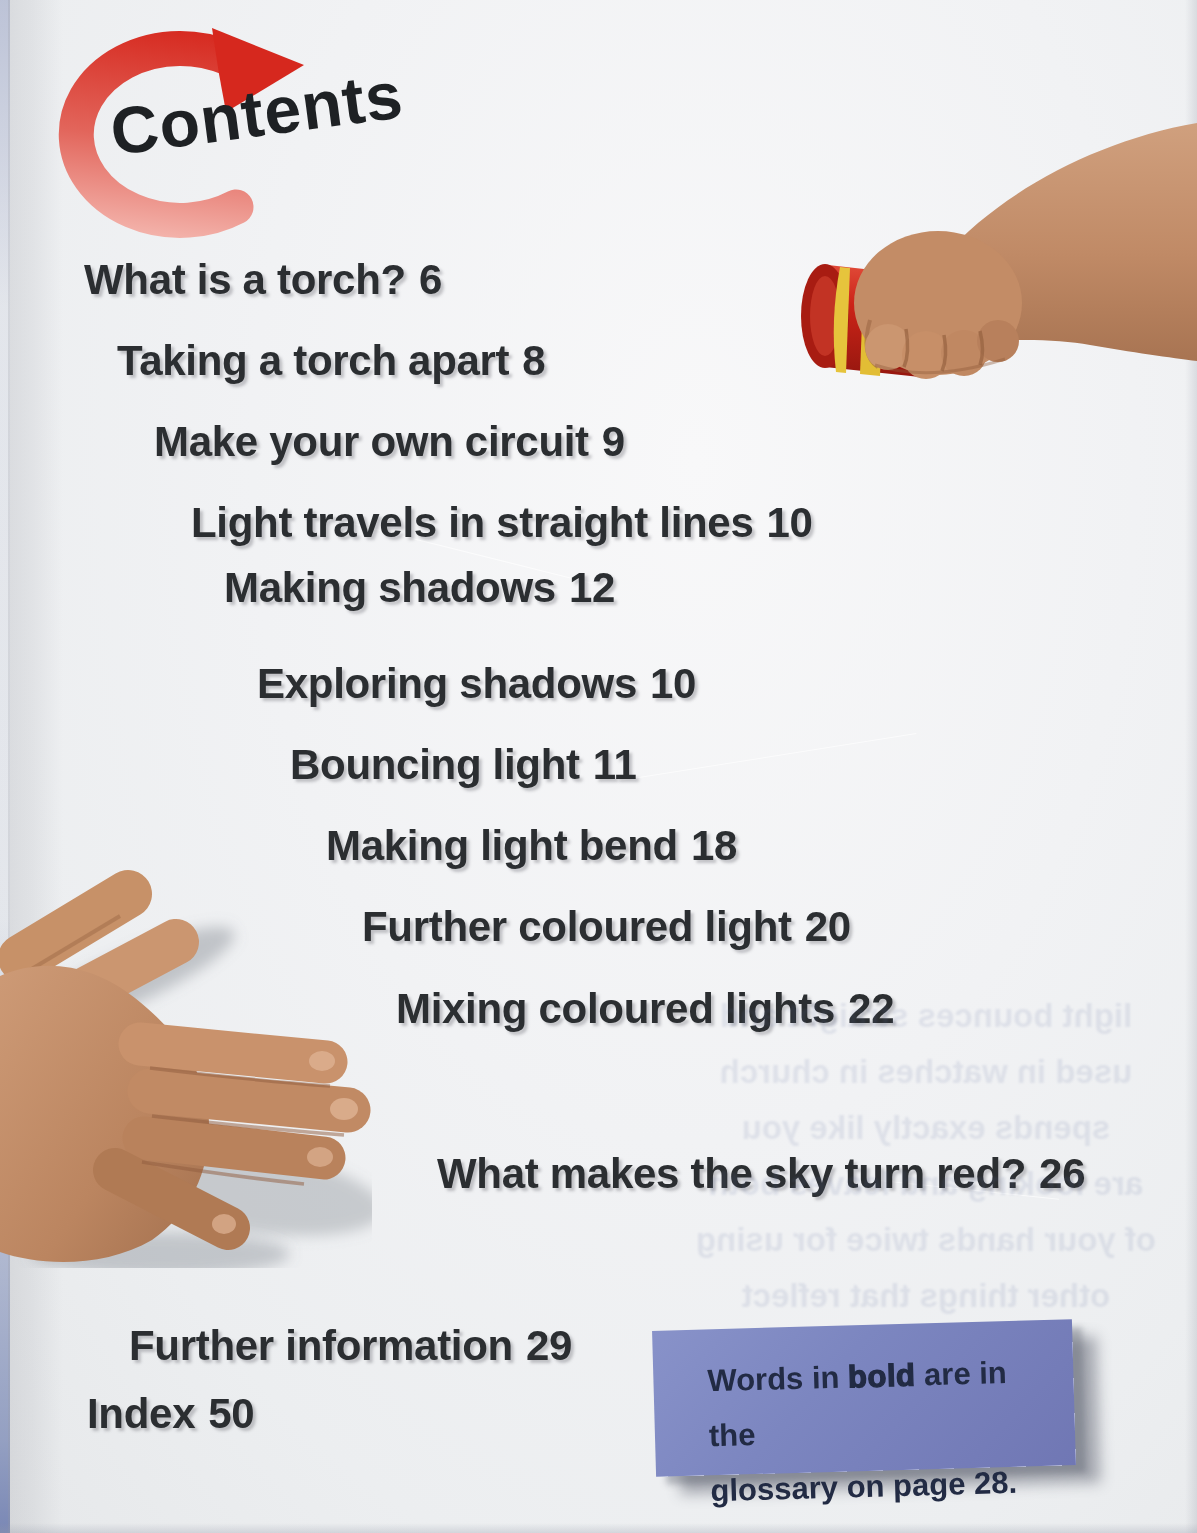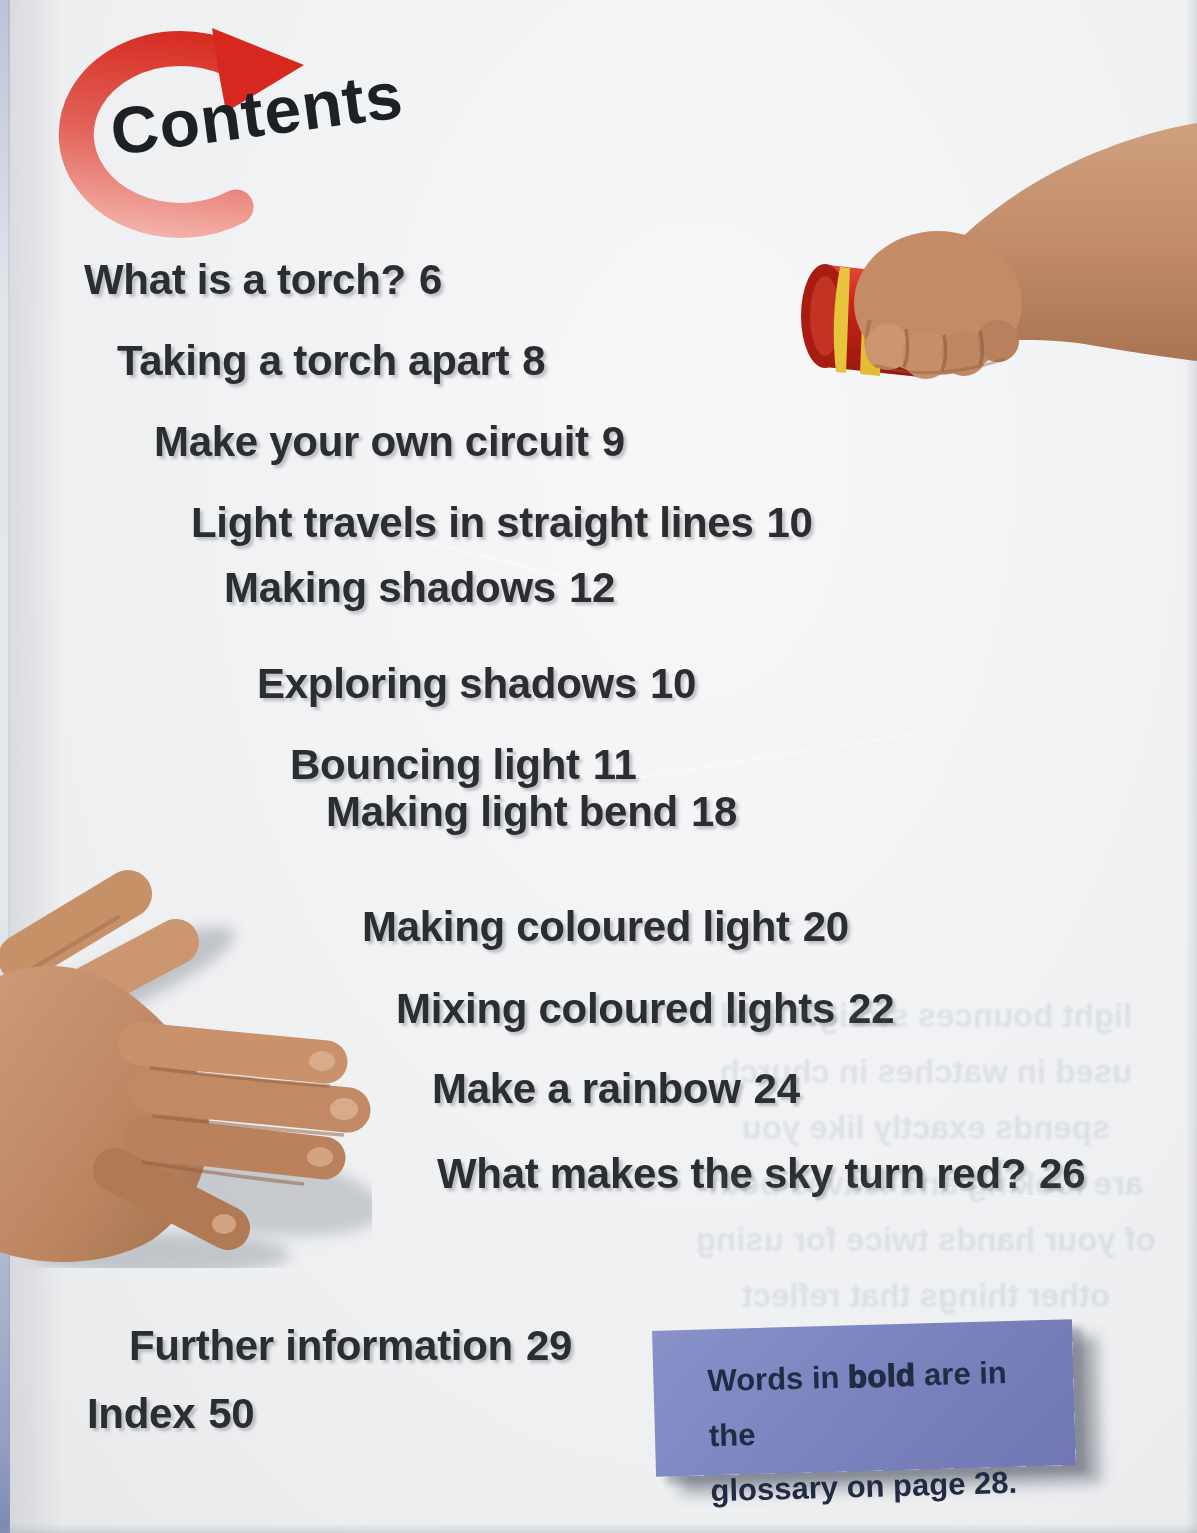--- a/index.html
+++ b/index.html
@@ -29,21 +29,21 @@
     position:absolute;left:80px;top:80px;
     font-size:66px;font-weight:700;color:#1e2124;letter-spacing:1px;
     transform:rotate(-7.5deg);transform-origin:left bottom;white-space:nowrap;}
 
   
   .toc-row{position:absolute;white-space:nowrap;font-weight:700;font-size:42px;color:#2b2e31;
     text-shadow:3px 3px 3px rgba(110,110,118,.38);letter-spacing:-0.3px;margin-left:24px;}
   .toc-page{margin-left:13px;}
   .r0{top:256px;left:60px}  .r1{top:337px;left:93px}   .r2{top:418px;left:130px}
   .r3{top:499px;left:167px} .r4{top:564px;left:200px}  .r5{top:660px;left:233px}
-  .r6{top:741px;left:266px} .r7{top:788px;left:302px}  .r8{top:903px;left:338px}
+  .r6{top:741px;left:266px} .r7{top:822px;left:302px}  .r8{top:903px;left:338px}
   .r9{top:985px;left:372px} .r10{top:1065px;left:408px}.r11{top:1150px;left:413px}
   .r12{top:1250px;left:228px}.r13{top:1322px;left:105px}.r14{top:1390px;left:63px}
 
   
   .bleed{position:absolute;left:680px;top:988px;width:492px;pointer-events:none;}
   .bleed-line{width:100%;text-align:center;font-size:33px;font-weight:700;line-height:56px;
     color:#5f6e9e;opacity:.13;transform:scaleX(-1);filter:blur(1.3px);white-space:nowrap;}
 
   
   .note-box{
@@ -125,23 +125,22 @@
   </svg>
 
   <div class="toc-row r0"><span>What is a torch?</span><span class="toc-page">6</span></div>
   <div class="toc-row r1"><span>Taking a torch apart</span><span class="toc-page">8</span></div>
   <div class="toc-row r2"><span>Make your own circuit</span><span class="toc-page">9</span></div>
   <div class="toc-row r3"><span>Light travels in straight lines</span><span class="toc-page">10</span></div>
   <div class="toc-row r4"><span>Making shadows</span><span class="toc-page">12</span></div>
   <div class="toc-row r5"><span>Exploring shadows</span><span class="toc-page">10</span></div>
   <div class="toc-row r6"><span>Bouncing light</span><span class="toc-page">11</span></div>
   <div class="toc-row r7"><span>Making light bend</span><span class="toc-page">18</span></div>
-  <div class="toc-row r8"><span>Making coloured light</span><span class="toc-page">20</span></div>
+  <div class="toc-row r8"><span>Further coloured light</span><span class="toc-page">20</span></div>
   <div class="toc-row r9"><span>Mixing coloured lights</span><span class="toc-page">22</span></div>
-  <div class="toc-row r10"><span>Make a rainbow</span><span class="toc-page">24</span></div>
   <div class="toc-row r11"><span>What makes the sky turn red?</span><span class="toc-page">26</span></div>
   <div class="toc-row r13"><span>Further information</span><span class="toc-page">29</span></div>
   <div class="toc-row r14"><span>Index</span><span class="toc-page">50</span></div>
 
   <div class="bleed">
     <div class="bleed-line">light bounces straight and</div>
     <div class="bleed-line">used in watches in church</div>
     <div class="bleed-line">spends exactly like you</div>
     <div class="bleed-line">are looking and leaves both</div>
     <div class="bleed-line">of your hands twice for using</div>

